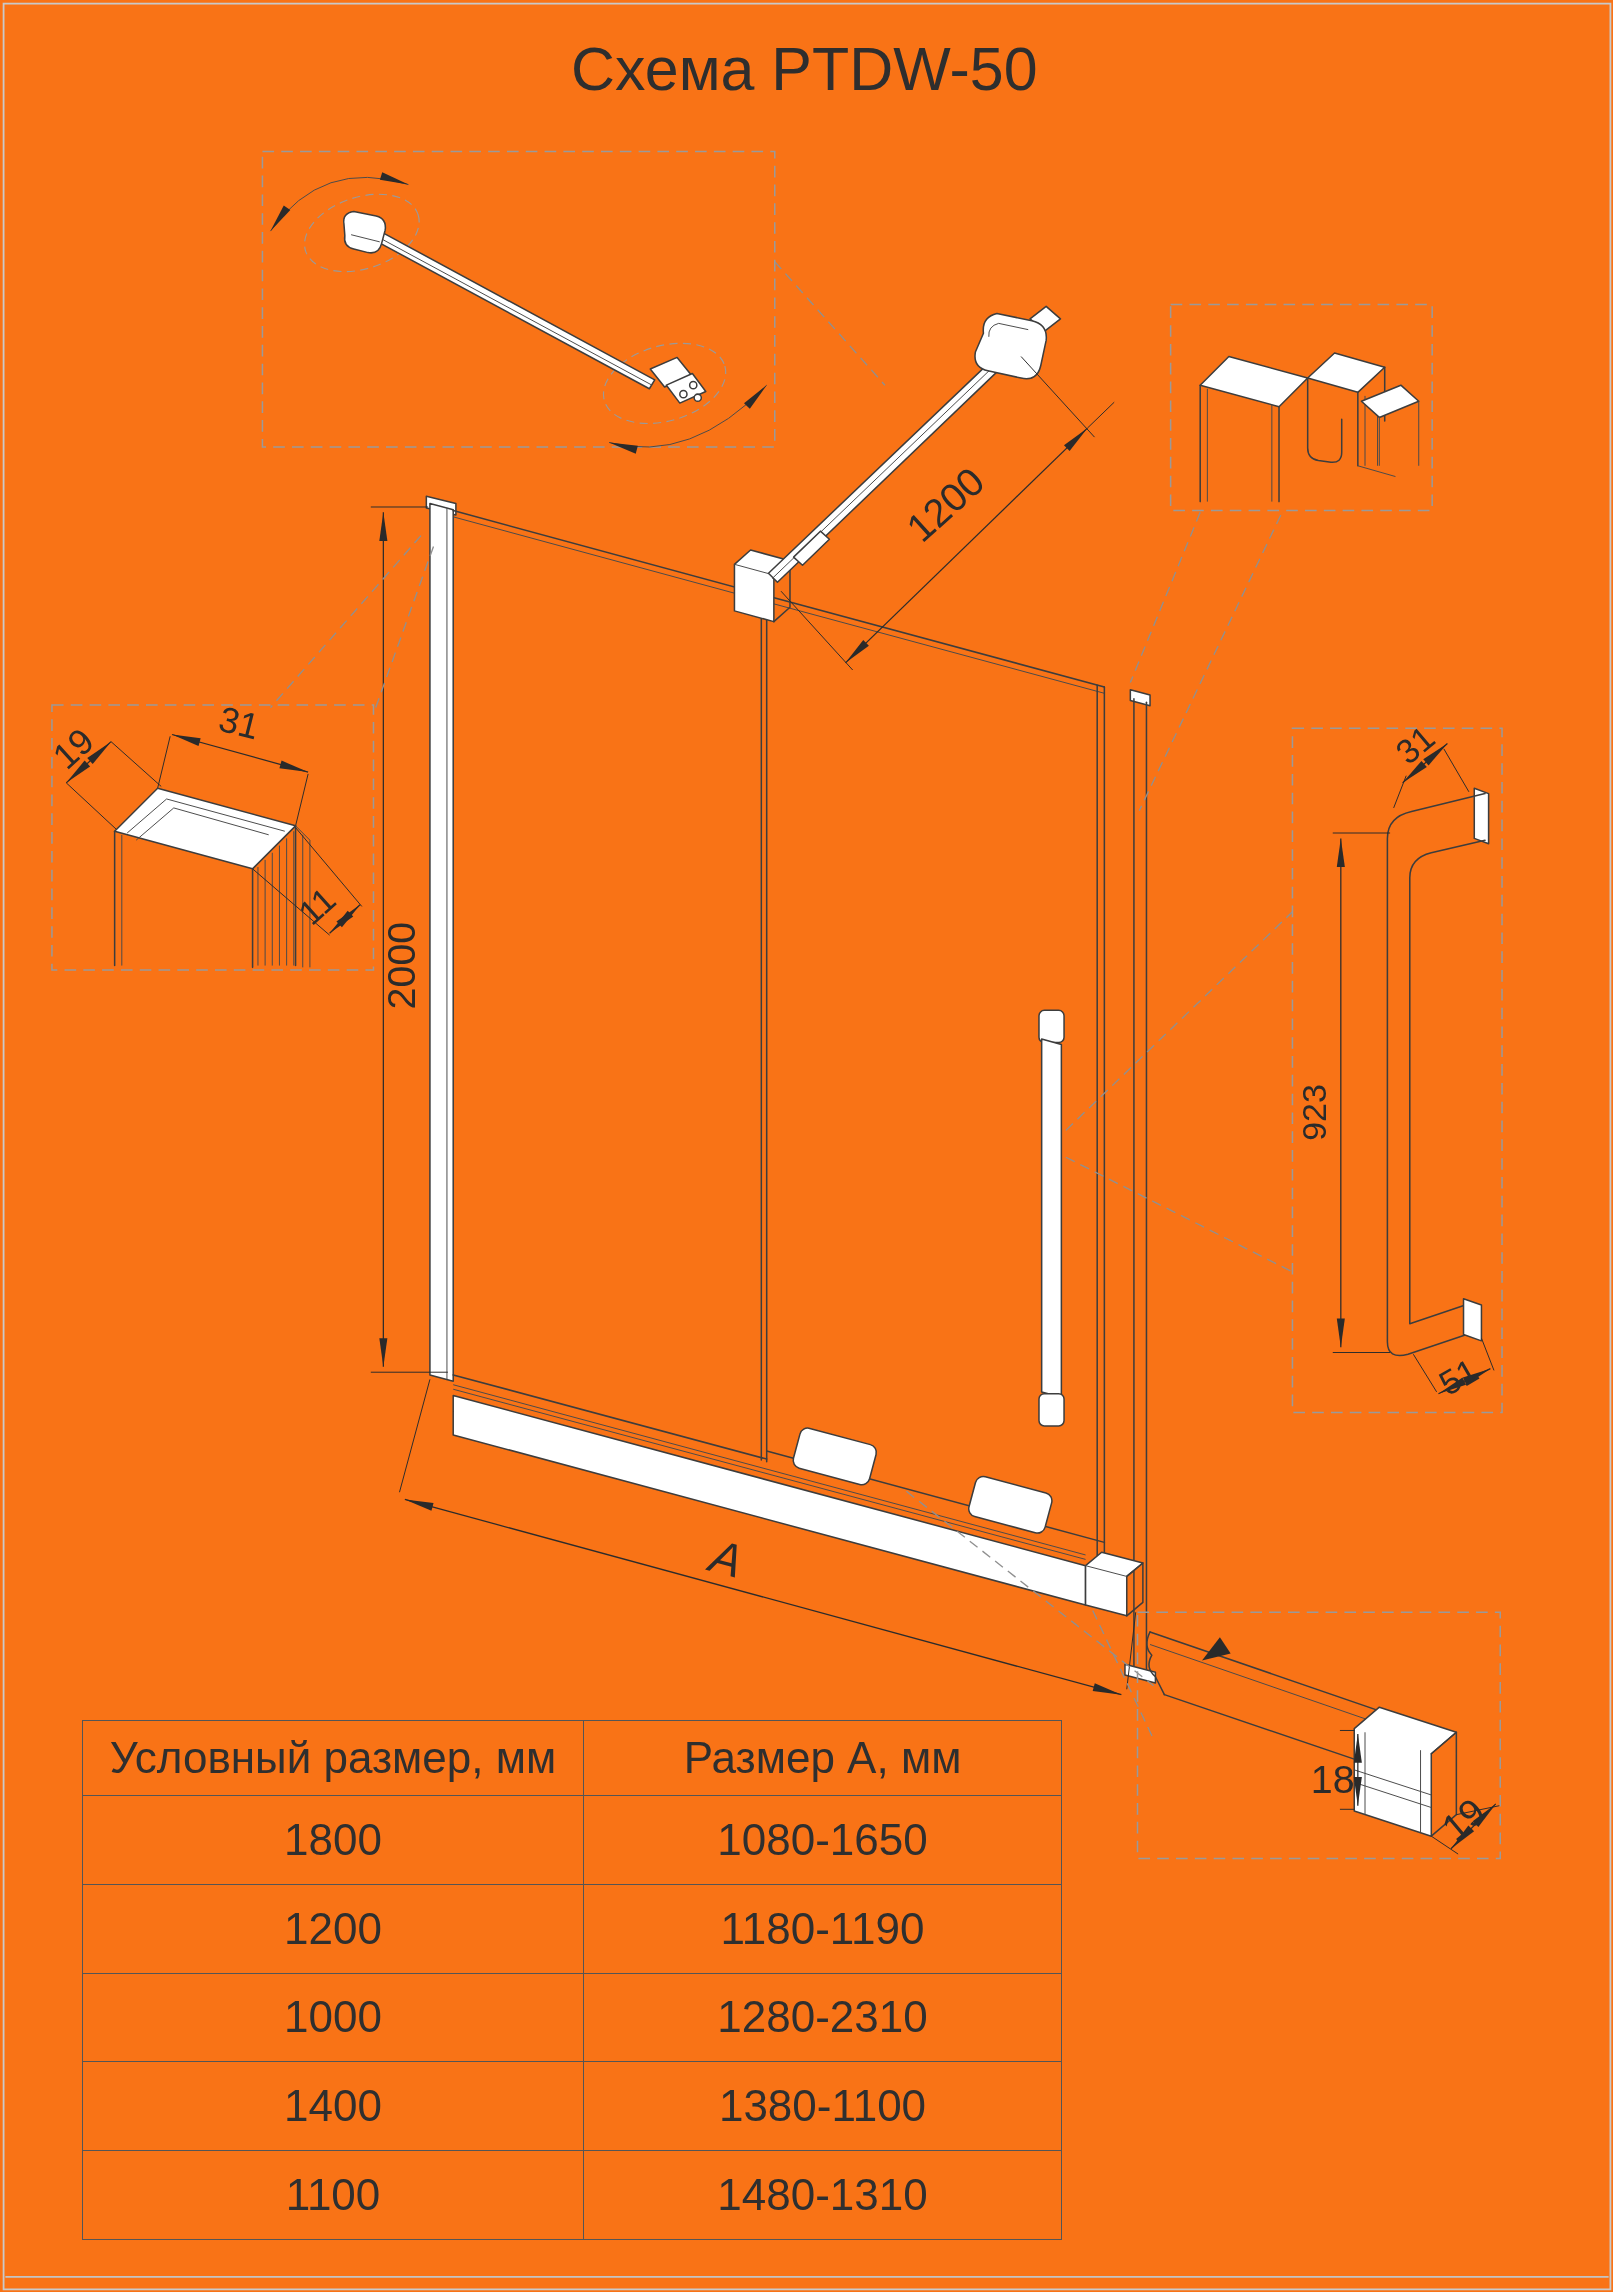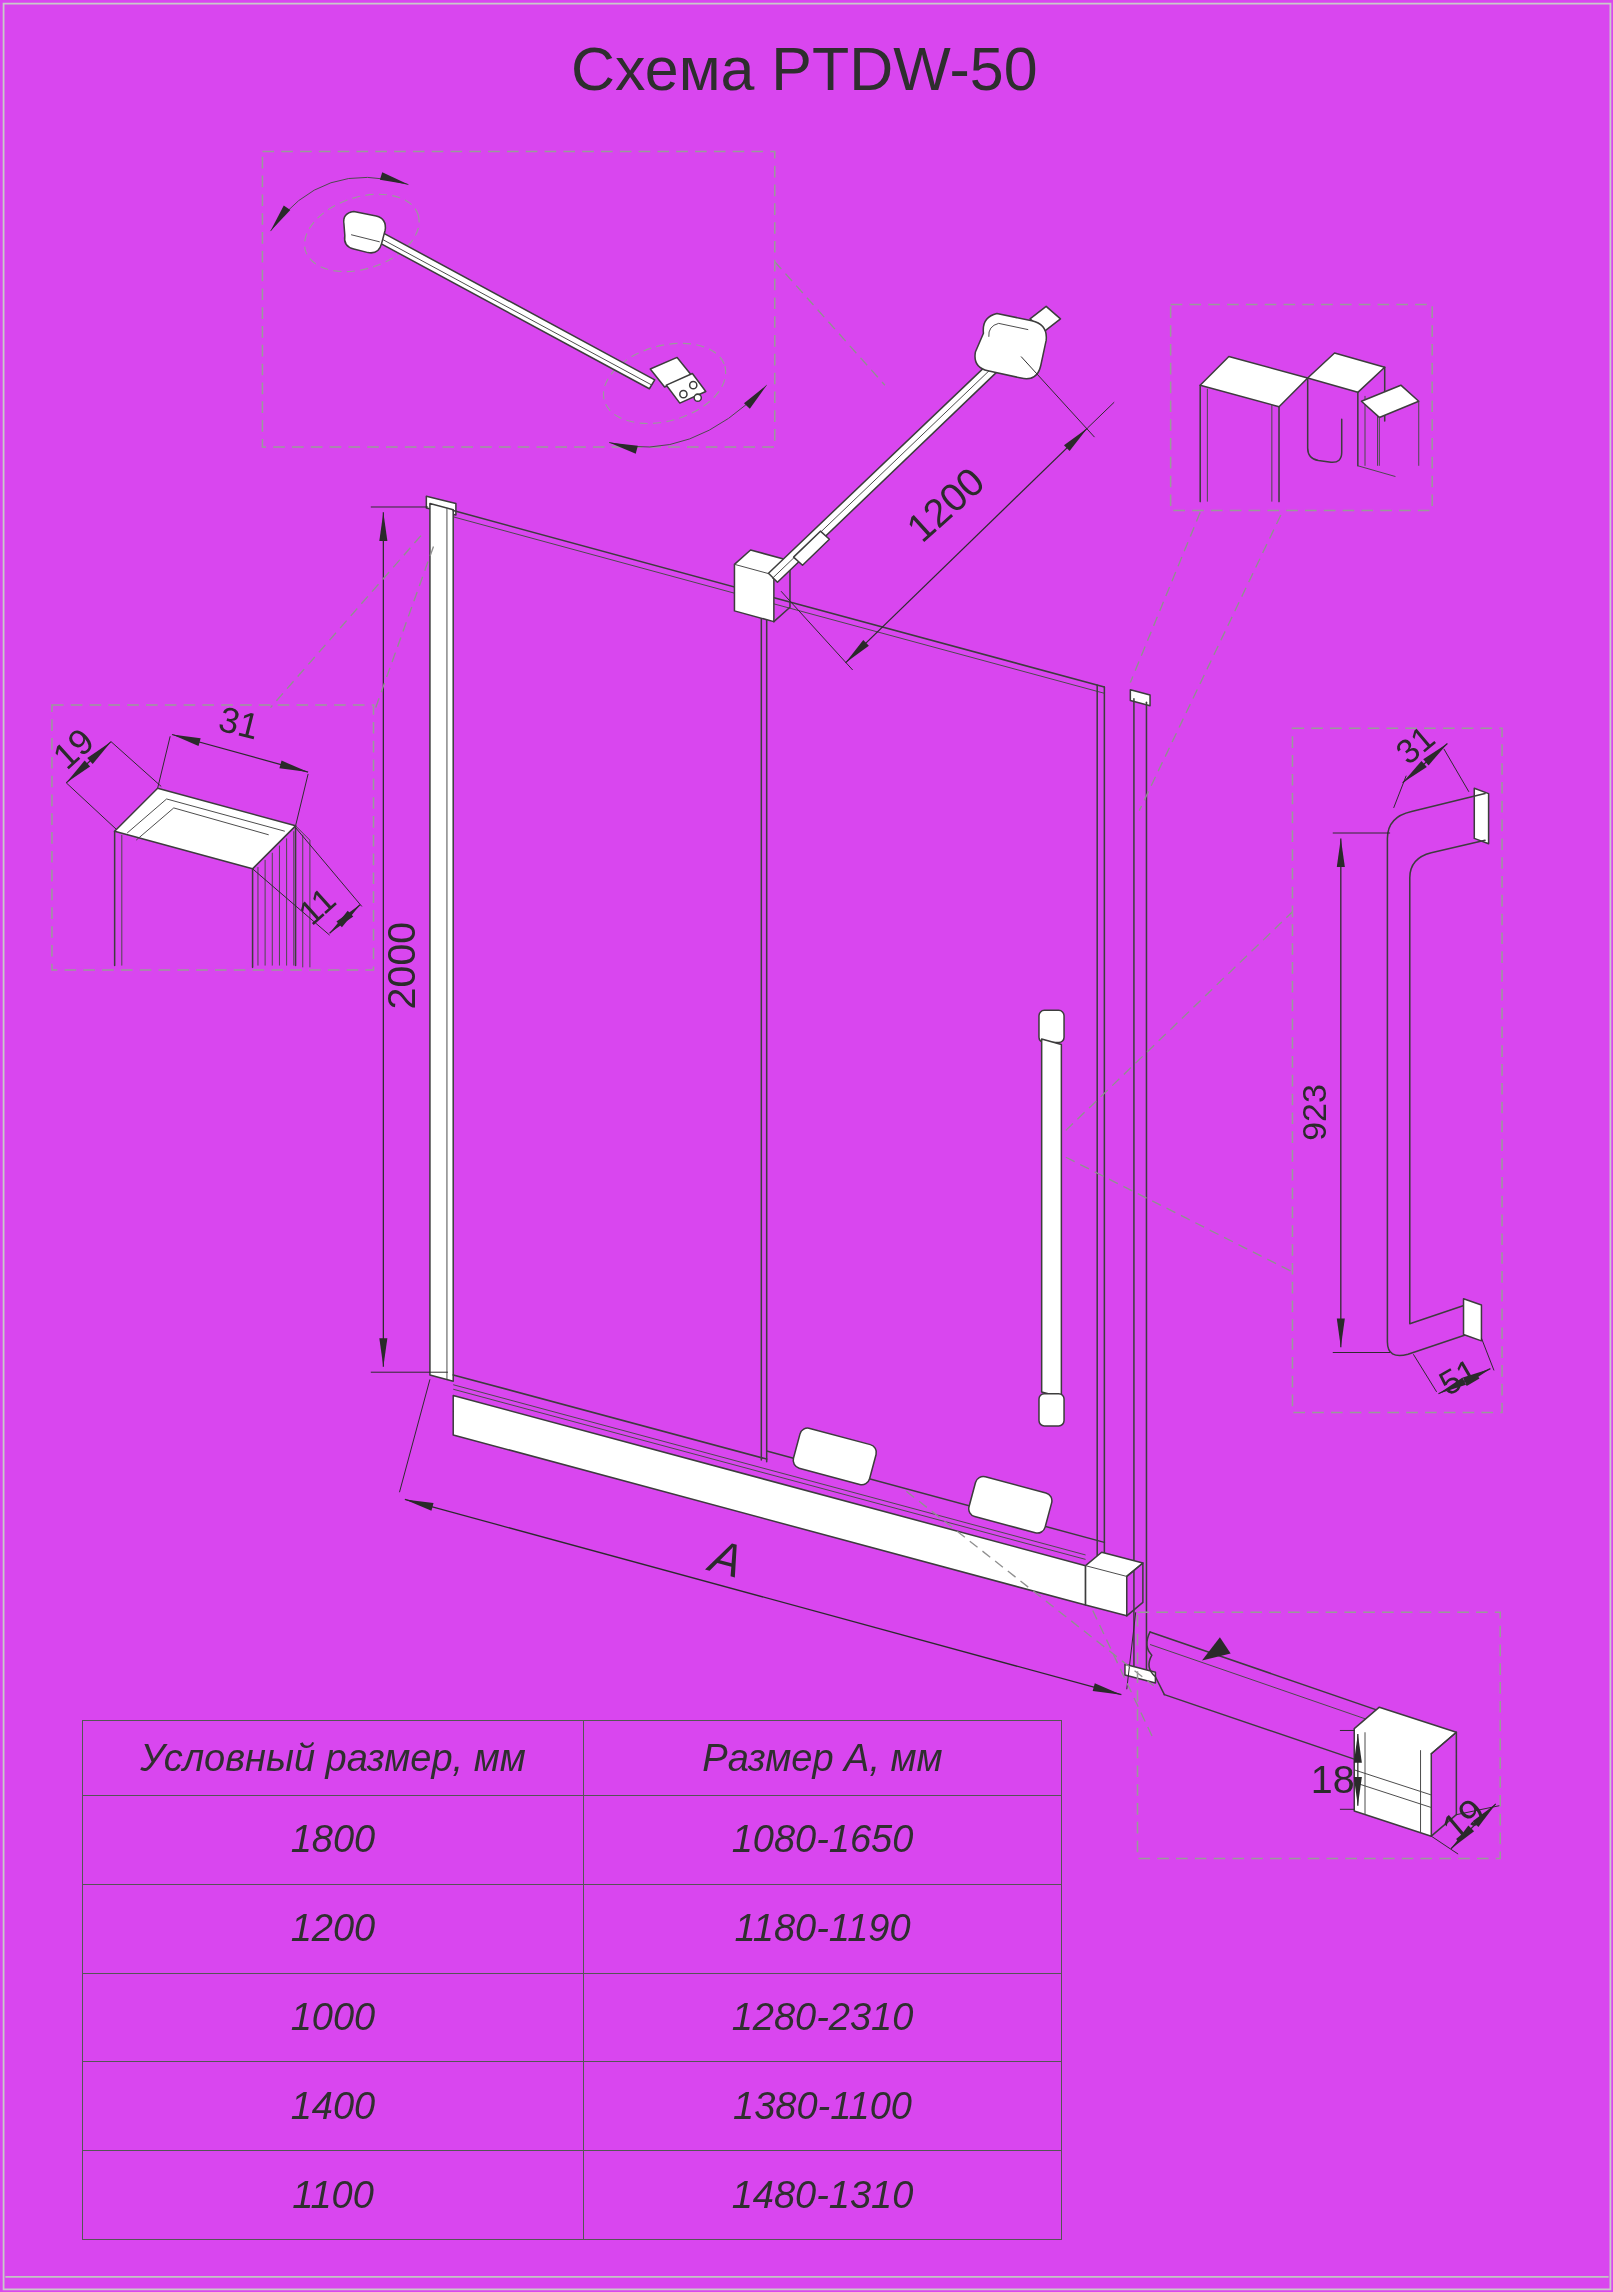--- a/index.html
+++ b/index.html
@@ -1,19 +1,19 @@
 <!DOCTYPE html>
 <html style="font-size:14.3px"><head>
 <meta charset="utf-8">
 <style>
   html,body{margin:0;padding:0;background:#fff;}
   .page{
     position:relative;
     width:1614px;height:2293px;
-    background:#d946ef;
+    background:#f97316;
     font-family:"Liberation Sans", sans-serif;
     overflow:hidden;
   }
   svg{position:absolute;left:0;top:0;}
   .ln{stroke:#3d3d3d;stroke-width:1.7;fill:none;stroke-linecap:round;stroke-linejoin:round;}
   .lnf{stroke:#3d3d3d;stroke-width:1.7;fill:#ffffff;stroke-linejoin:round;}
   .thin{stroke:#4a4a4a;stroke-width:1.1;fill:none;}
   .dimline{stroke:#2c2c2c;stroke-width:1.4;fill:none;}
   .wit{stroke:#2c2c2c;stroke-width:1.1;fill:none;}
   .dash{stroke:#909090;stroke-width:1.5;fill:none;stroke-dasharray:11 7;}
@@ -23,21 +23,21 @@
   .title{font-size:68px;fill:#2e2e2e;}
   .dim{font-size:44px;}
   .dim-md{font-size:42px;}
   .dim-sm{font-size:38px;}
   .dim-40{font-size:40px;}
   .label-a{font-size:52px;font-style:italic;}
   .size-table{
     position:absolute;left:82px;top:1720px;
     width:980px;height:520px;
     border-collapse:collapse;table-layout:fixed;
-    font-size:38px;color:#2f2f2f;font-style:italic;
+    font-size:44px;color:#2f2f2f;
   }
   .size-table th,.size-table td{
     border:1.8px solid #555555;
     text-align:center;vertical-align:middle;
     font-weight:normal;height:74px;padding:0;
   }
   .col1{width:500px;}
 </style>
 </head>
 <body>

